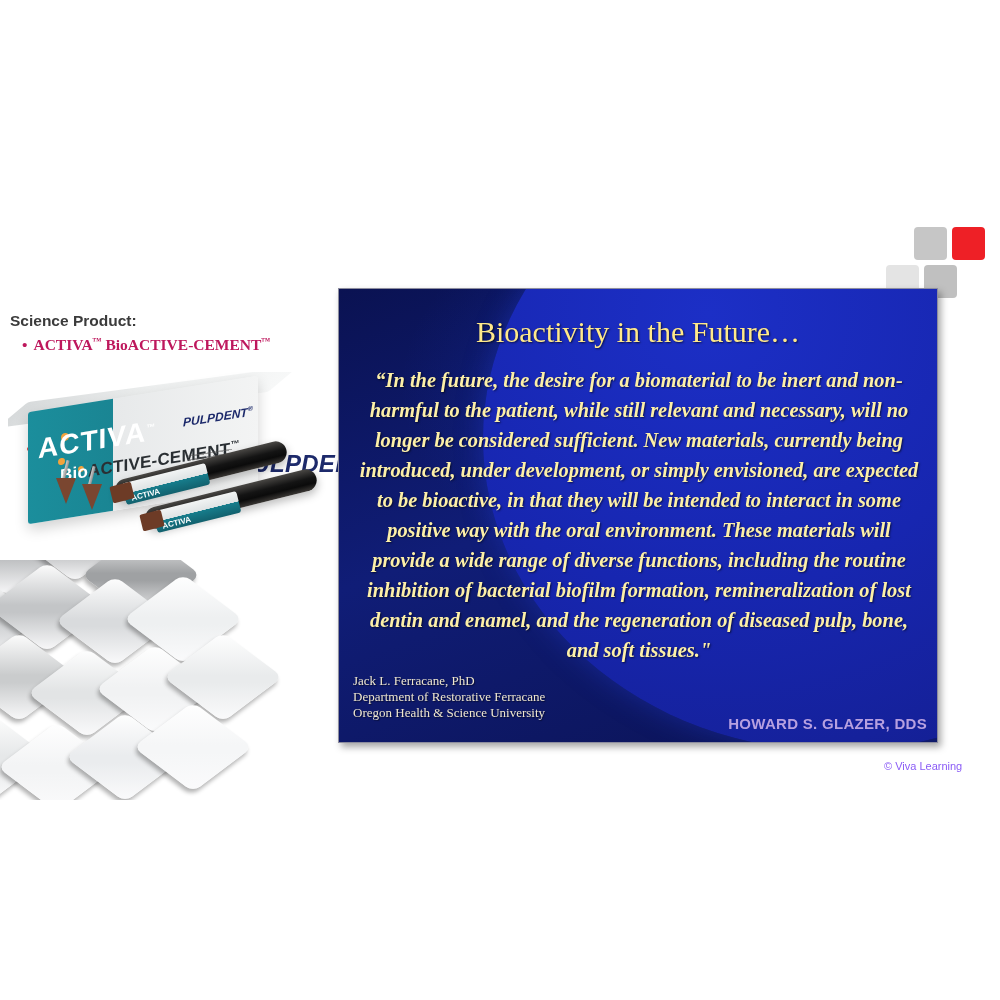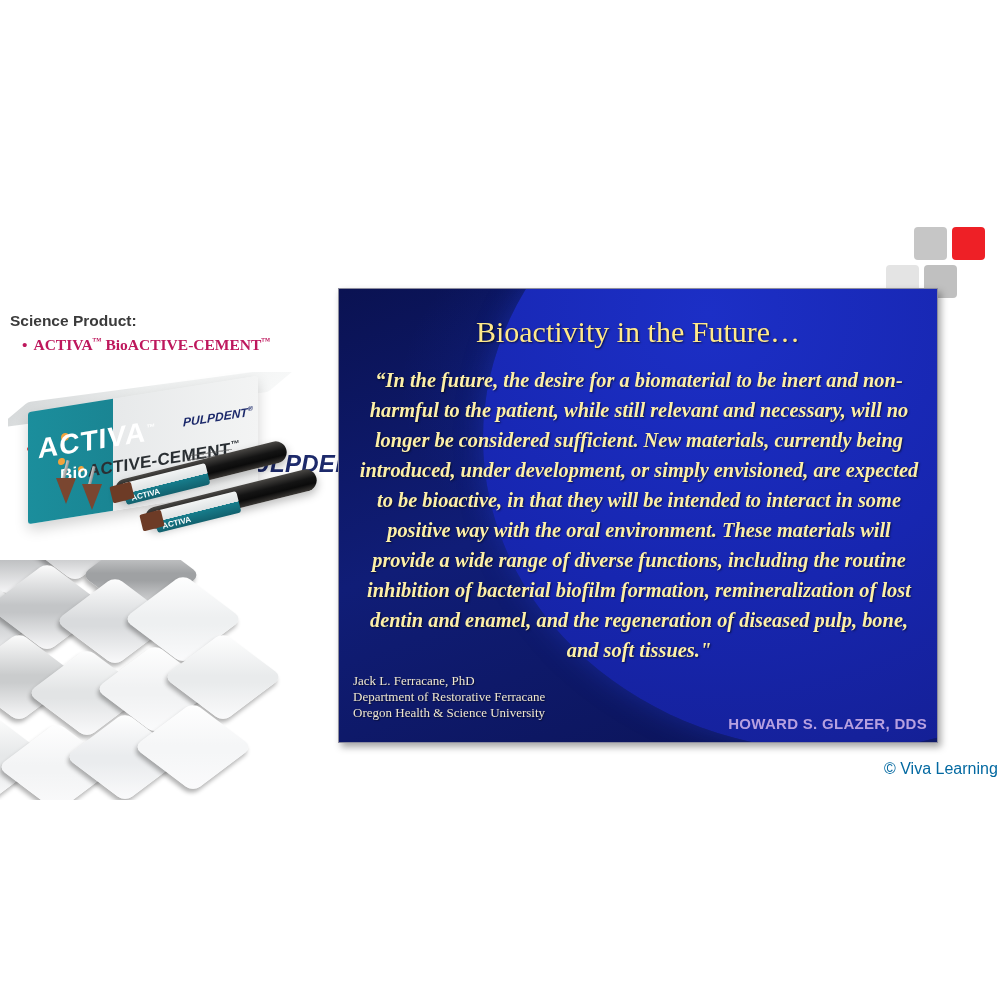--- a/index.html
+++ b/index.html
@@ -230,21 +230,21 @@
   .slide-credit{
     position:absolute;right:10px;bottom:10px;
     font-family:"Liberation Sans", sans-serif;
     font-size:15px;font-weight:bold;letter-spacing:0.3px;
     color:#b7a0e0;
   }
 
   .viva-copy{
     position:absolute;left:884px;top:760px;
     font-family:"Liberation Sans", sans-serif;
-    font-size:16px;color:#0369a1;
+    font-size:11px;color:#8b5cf6;
   }
 </style>
 </head>
 <body>
 
 <div id="stage">
 
   <div id="header">
 
     <div class="viva-logo">

